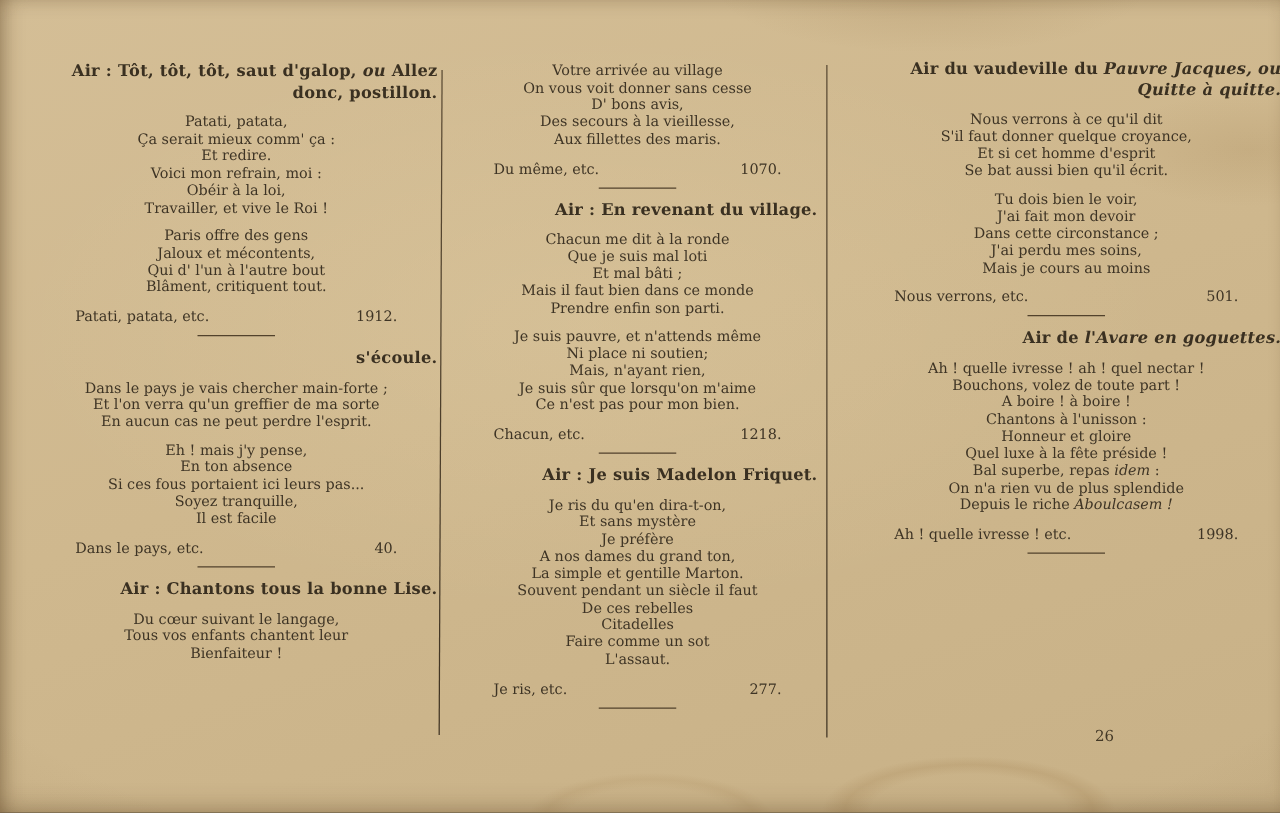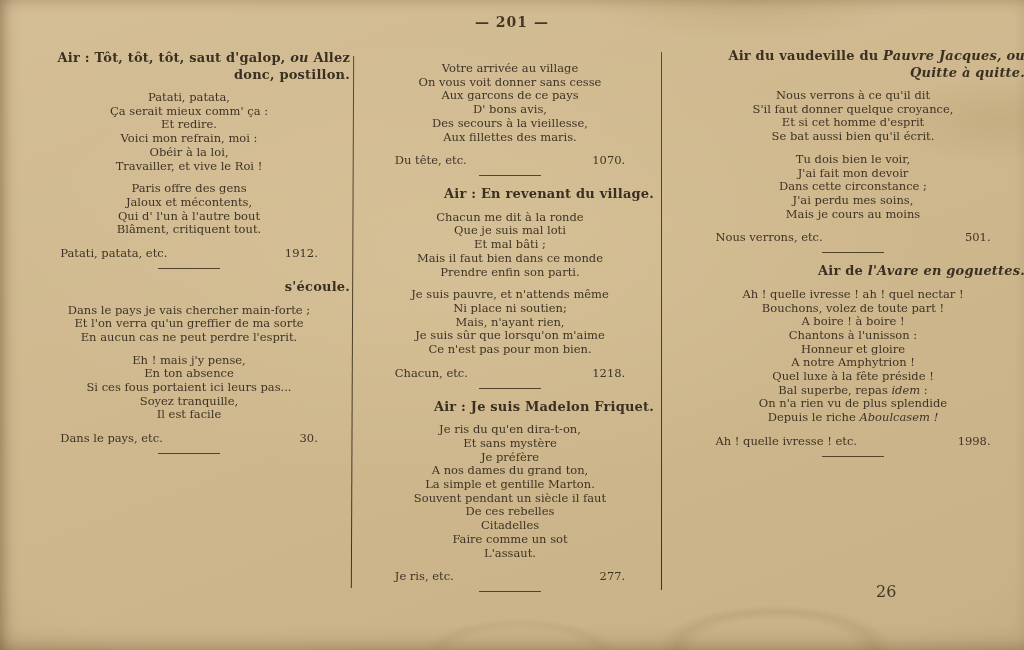--- a/index.html
+++ b/index.html
@@ -14,41 +14,40 @@
       radial-gradient(ellipse 160px 60px at 1000px 120px, rgba(130,95,45,0.12), rgba(130,95,45,0) 75%),
       radial-gradient(ellipse 70% 55% at 46% 40%, rgba(255,242,205,0.12), rgba(0,0,0,0) 65%),
       radial-gradient(ellipse 115% 110% at 50% 46%, rgba(0,0,0,0) 58%, rgba(90,60,24,0.16) 86%, rgba(76,50,18,0.30) 100%),
       linear-gradient(160deg,#d4be96 0%,#cfb88e 45%,#c8b187 100%);
     box-shadow: inset 12px 0 16px -9px rgba(70,45,15,0.38), inset 0 -14px 20px -11px rgba(70,45,15,0.30), inset 0 10px 16px -11px rgba(70,45,15,0.22);
   }
   .page-number{position:absolute;left:0;top:14px;width:100%;text-align:center;
     font-size:14px;font-weight:700;letter-spacing:1px;color:#433826;}
   .col{position:absolute;}
   #col-0{left:28px;top:48px;width:322px;}
-  #col-1{left:366px;top:62px;width:288px;}
+  #col-1{left:366px;top:50px;width:288px;}
   #col-2{left:681px;top:46px;width:344px;}
   .vrule{position:absolute;width:1px;background:linear-gradient(#5a4a33,#3f3322);}
   #vrule-0{left:352px;top:56px;height:532px;transform:rotate(0.25deg);}
   #vrule-1{left:661px;top:52px;height:538px;}
   .song{margin:0;}
   .song-title{font-weight:700;font-size:13px;line-height:16.5px;text-align:right;
     color:#3a3021;margin:2px 0 8px 0;letter-spacing:0.2px;}
   .stanza{margin:0 0 9px 0;}
   .verse-line{font-size:11.5px;line-height:13.7px;text-align:center;color:#3e3425;}
   .song-footer{display:flex;justify-content:space-between;width:80%;margin:2px auto 5px auto;
     font-size:11.5px;line-height:14px;color:#3e3425;}
   .rule{width:62px;border:0;border-top:1.4px solid #52422c;margin:8px auto 10px auto;}
-  .signature{position:absolute;left:876px;top:582px;font-size:16px;color:#433826;}
+  .signature{position:absolute;left:876px;top:582px;font-size:12px;color:#433826;}
   i{font-style:italic;}
 </style>
 </head>
 <body>
 
 <div class="page">
-  <div class="page-number">— 201 —</div>
 
   <div class="vrule" id="vrule-0"></div>
   <div class="vrule" id="vrule-1"></div>
 
   <div class="col" id="col-0">
       <div class="song">
         <div class="song-title">
           <div><span>Air : Tôt, tôt, tôt, saut d'galop, </span><i>ou</i><span> Allez</span></div>
           <div><span>donc, postillon.</span></div>
         </div>
@@ -83,37 +82,46 @@
         </div>
         <div class="stanza">
           <div class="verse-line">Eh ! mais j'y pense,</div>
           <div class="verse-line">En ton absence</div>
           <div class="verse-line">Si ces fous portaient ici leurs pas...</div>
           <div class="verse-line">Soyez tranquille,</div>
           <div class="verse-line">Il est facile</div>
         </div>
         <div class="song-footer">
           <span>Dans le pays, etc.</span>
-          <span>30.</span>
-        </div>
-      </div>
-      <div class="rule"></div>
+          <span>40.</span>
+        </div>
+      </div>
+      <div class="rule"></div>
+      <div class="song">
+        <div class="song-title">
+          <div><span>Air : Chantons tous la bonne Lise.</span></div>
+        </div>
+        <div class="stanza">
+          <div class="verse-line">Du cœur suivant le langage,</div>
+          <div class="verse-line">Tous vos enfants chantent leur</div>
+          <div class="verse-line">Bienfaiteur !</div>
+        </div>
+      </div>
     </div>
   <div class="col" id="col-1">
       <div class="song">
         <div class="stanza">
           <div class="verse-line">Votre arrivée au village</div>
           <div class="verse-line">On vous voit donner sans cesse</div>
-          <div class="verse-line">Aux garcons de ce pays</div>
           <div class="verse-line">D' bons avis,</div>
           <div class="verse-line">Des secours à la vieillesse,</div>
           <div class="verse-line">Aux fillettes des maris.</div>
         </div>
         <div class="song-footer">
-          <span>Du tête, etc.</span>
+          <span>Du même, etc.</span>
           <span>1070.</span>
         </div>
       </div>
       <div class="rule"></div>
       <div class="song">
         <div class="song-title">
           <div><span>Air : En revenant du village.</span></div>
         </div>
         <div class="stanza">
           <div class="verse-line">Chacun me dit à la ronde</div>
@@ -186,21 +194,20 @@
       <div class="song">
         <div class="song-title">
           <div><span>Air de </span><i>l'Avare en goguettes.</i></div>
         </div>
         <div class="stanza">
           <div class="verse-line">Ah ! quelle ivresse ! ah ! quel nectar !</div>
           <div class="verse-line">Bouchons, volez de toute part !</div>
           <div class="verse-line">A boire ! à boire !</div>
           <div class="verse-line">Chantons à l'unisson :</div>
           <div class="verse-line">Honneur et gloire</div>
-          <div class="verse-line">A notre Amphytrion !</div>
           <div class="verse-line">Quel luxe à la fête préside !</div>
           <div class="verse-line"><span>Bal superbe, repas </span><i>idem</i><span> :</span></div>
           <div class="verse-line">On n'a rien vu de plus splendide</div>
           <div class="verse-line"><span>Depuis le riche </span><i>Aboulcasem !</i></div>
         </div>
         <div class="song-footer">
           <span>Ah ! quelle ivresse ! etc.</span>
           <span>1998.</span>
         </div>
       </div>

